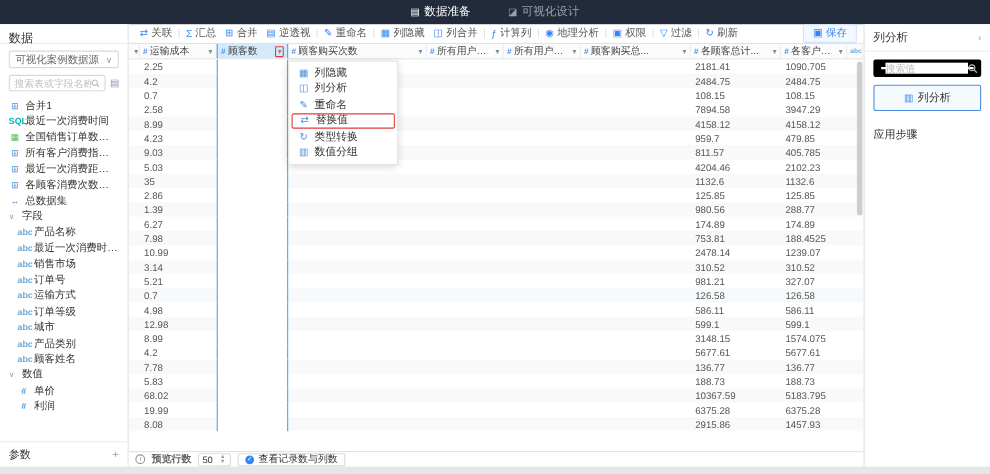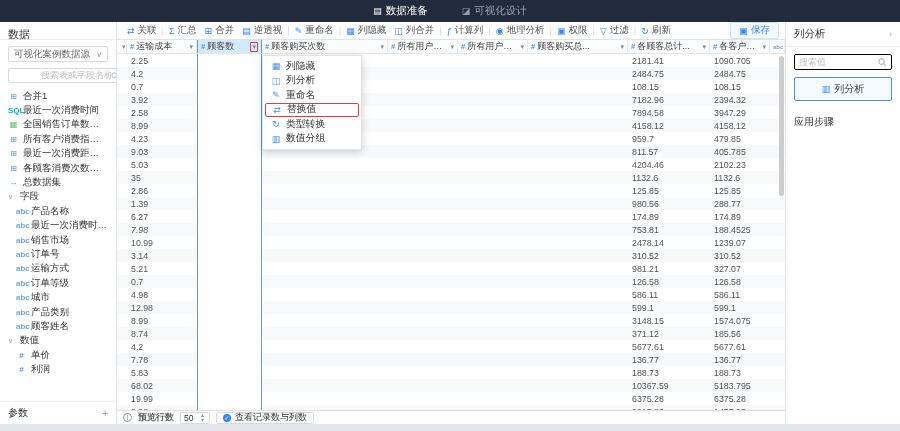--- a/index.html
+++ b/index.html
@@ -22,21 +22,21 @@
 
   
   .sb-title { font-size:11px; color:#333; padding:5px 8px; height:18px; border-bottom:1px solid #eee; }
   .sb-add { margin:6px 8px 2px; height:17px; background:#e8f3ff; color:#3685f2; font-size:10px;
     display:flex; align-items:center; justify-content:center; border-radius:2px; cursor:pointer; }
   .sb-select { margin:6px 8px 0; height:16px; border:1px solid #d9d9d9; border-radius:2px; font-size:9.5px;
     color:#666; display:flex; align-items:center; padding:0 5px; justify-content:space-between; cursor:pointer; }
   .sb-select .car { color:#999; font-size:8px; }
   .sb-searchrow { margin:6px 8px 4px; display:flex; align-items:center; gap:4px; }
   .sb-search { flex:1; height:15px; border:1px solid #d9d9d9; border-radius:2px; display:flex; align-items:center; padding:0 4px; }
-  .sb-search input { border:none; outline:none; width:70px; font-size:9px; color:#333; font-family:Liberation Mono, monospace;margin-left:28px; }
+  .sb-search input { border:none; outline:none; width:70px; font-size:9px; color:#333; font-family:Liberation Sans, sans-serif; }
   .sb-search input::placeholder { color:#bfbfbf; }
   .sb-listicon { color:#8a97a8; font-size:9px; cursor:pointer; }
   .tree { flex:1; overflow:hidden; padding-top:2px; }
   .titem { display:flex; align-items:center; gap:4px; height:14.4px; padding:0 8px; font-size:9.5px; color:#333;
     white-space:nowrap; overflow:hidden; cursor:pointer; }
   .titem .ic { width:11px; flex:none; font-size:8px; text-align:center; }
   .ic-ds { color:#4a90e2; } .ic-table { color:#5cb85c; } .ic-link { color:#4a90e2; }
   .ic-sql { color:#00b3b3; font-weight:bold; font-size:5.5px; }
   .ic-abc { color:#6fa8dc; font-size:6px; font-weight:bold; }
   .ic-num { color:#4a90e2; font-weight:bold; font-size:8px; }
@@ -78,21 +78,21 @@
   .menu { position:absolute; left:262px; top:55px; width:100px; background:#fff; border:1px solid #e3e3e3;
     box-shadow:0 2px 8px rgba(0,0,0,.18); padding:3px 0; z-index:30; }
   .mi { display:flex; align-items:center; gap:5px; height:14.5px; padding:0 8px; font-size:9.8px; color:#333; cursor:pointer; }
   .mi .ic { color:#4a90e2; font-size:9px; width:10px; text-align:center; }
   .mi.hl { border:1px solid #e23c3c; border-radius:2px; margin:0 2px; padding:0 6px; }
 
   
   .rp-head { display:flex; justify-content:space-between; align-items:center; padding:5px 8px; font-size:10.5px; color:#333;
     border-bottom:1px solid #eee; }
   .rp-head .chev { color:#999; font-size:9px; cursor:pointer; }
-  .rp-search { margin:7px 8px 0; height:16px; border:1px solid #000000; border-radius:2px; display:flex; align-items:center; padding:0 4px; justify-content:space-between; }
+  .rp-search { margin:7px 8px 0; height:16px; border:7px solid #000000; border-radius:2px; display:flex; align-items:center; padding:0 4px; justify-content:space-between; }
   .rp-search input { border:none; outline:none; width:75px; font-size:9px; color:#333; font-family:inherit; }
   .rp-search input::placeholder { color:#bfbfbf; }
   .rp-btn { margin:7px 8px 0; height:24px; border:1px solid #4a90e2; background:#f5faff; border-radius:2px;
     display:flex; align-items:center; justify-content:center; gap:4px; font-size:10px; color:#333; cursor:pointer; }
   .rp-btn .ic { color:#3685f2; font-size:9px; }
   .rp-steps { padding:14px 8px 0; font-size:10px; color:#333; }
 
   
   .foot { height:14px; border-top:1px solid #e2e2e2; display:flex; align-items:center; gap:6px; padding:0 6px; background:#fff; }
   .info-i { width:9px; height:9px; border:1px solid #999; border-radius:50%; color:#999; font-size:7px; line-height:8px;
@@ -376,32 +376,20 @@
               <div class="td" style="width: 70px; flex: 0 0 auto;">0.7</div>
               <div class="td sel" style="width: 65px; flex: 0 0 auto;"></div>
               <div class="td" style="width: 126px; flex: 0 0 auto;"></div>
               <div class="td" style="width: 70px; flex: 0 0 auto;"></div>
               <div class="td" style="width: 70px; flex: 0 0 auto;"></div>
               <div class="td" style="width: 100px; flex: 0 0 auto;"></div>
               <div class="td" style="width: 82px; flex: 0 0 auto;">108.15</div>
               <div class="td" style="width: 60px; flex: 0 0 auto;">108.15</div>
               <div class="td" style="width: 15px; flex: 0 0 auto;"></div>
             </div>
-            <div class="tr odd">
-              <div class="td" style="width: 10px; flex: 0 0 auto;"></div>
-              <div class="td" style="width: 70px; flex: 0 0 auto;">3.92</div>
-              <div class="td sel" style="width: 65px; flex: 0 0 auto;"></div>
-              <div class="td" style="width: 126px; flex: 0 0 auto;"></div>
-              <div class="td" style="width: 70px; flex: 0 0 auto;"></div>
-              <div class="td" style="width: 70px; flex: 0 0 auto;"></div>
-              <div class="td" style="width: 100px; flex: 0 0 auto;"></div>
-              <div class="td" style="width: 82px; flex: 0 0 auto;">7182.96</div>
-              <div class="td" style="width: 60px; flex: 0 0 auto;">2394.32</div>
-              <div class="td" style="width: 15px; flex: 0 0 auto;"></div>
-            </div>
             <div class="tr">
               <div class="td" style="width: 10px; flex: 0 0 auto;"></div>
               <div class="td" style="width: 70px; flex: 0 0 auto;">2.58</div>
               <div class="td sel" style="width: 65px; flex: 0 0 auto;"></div>
               <div class="td" style="width: 126px; flex: 0 0 auto;"></div>
               <div class="td" style="width: 70px; flex: 0 0 auto;"></div>
               <div class="td" style="width: 70px; flex: 0 0 auto;"></div>
               <div class="td" style="width: 100px; flex: 0 0 auto;"></div>
               <div class="td" style="width: 82px; flex: 0 0 auto;">7894.58</div>
               <div class="td" style="width: 60px; flex: 0 0 auto;">3947.29</div>
@@ -498,21 +486,21 @@
               <div class="td" style="width: 126px; flex: 0 0 auto;"></div>
               <div class="td" style="width: 70px; flex: 0 0 auto;"></div>
               <div class="td" style="width: 70px; flex: 0 0 auto;"></div>
               <div class="td" style="width: 100px; flex: 0 0 auto;"></div>
               <div class="td" style="width: 82px; flex: 0 0 auto;">174.89</div>
               <div class="td" style="width: 60px; flex: 0 0 auto;">174.89</div>
               <div class="td" style="width: 15px; flex: 0 0 auto;"></div>
             </div>
             <div class="tr odd">
               <div class="td" style="width: 10px; flex: 0 0 auto;"></div>
-              <div class="td" style="width: 70px; flex: 0 0 auto; font-style: italic;">7.98</div>
+              <div class="td" style="width: 70px; flex: 0 0 auto;">7.98</div>
               <div class="td sel" style="width: 65px; flex: 0 0 auto;"></div>
               <div class="td" style="width: 126px; flex: 0 0 auto;"></div>
               <div class="td" style="width: 70px; flex: 0 0 auto;"></div>
               <div class="td" style="width: 70px; flex: 0 0 auto;"></div>
               <div class="td" style="width: 100px; flex: 0 0 auto;"></div>
               <div class="td" style="width: 82px; flex: 0 0 auto;">753.81</div>
               <div class="td" style="width: 60px; flex: 0 0 auto;">188.4525</div>
               <div class="td" style="width: 15px; flex: 0 0 auto;"></div>
             </div>
             <div class="tr">
@@ -590,32 +578,20 @@
             <div class="tr">
               <div class="td" style="width: 10px; flex: 0 0 auto;"></div>
               <div class="td" style="width: 70px; flex: 0 0 auto;">8.99</div>
               <div class="td sel" style="width: 65px; flex: 0 0 auto;"></div>
               <div class="td" style="width: 126px; flex: 0 0 auto;"></div>
               <div class="td" style="width: 70px; flex: 0 0 auto;"></div>
               <div class="td" style="width: 70px; flex: 0 0 auto;"></div>
               <div class="td" style="width: 100px; flex: 0 0 auto;"></div>
               <div class="td" style="width: 82px; flex: 0 0 auto;">3148.15</div>
               <div class="td" style="width: 60px; flex: 0 0 auto;">1574.075</div>
-              <div class="td" style="width: 15px; flex: 0 0 auto;"></div>
-            </div>
-            <div class="tr odd">
-              <div class="td" style="width: 10px; flex: 0 0 auto;"></div>
-              <div class="td" style="width: 70px; flex: 0 0 auto;">8.74</div>
-              <div class="td sel" style="width: 65px; flex: 0 0 auto;"></div>
-              <div class="td" style="width: 126px; flex: 0 0 auto;"></div>
-              <div class="td" style="width: 70px; flex: 0 0 auto;"></div>
-              <div class="td" style="width: 70px; flex: 0 0 auto;"></div>
-              <div class="td" style="width: 100px; flex: 0 0 auto;"></div>
-              <div class="td" style="width: 82px; flex: 0 0 auto;">371.12</div>
-              <div class="td" style="width: 60px; flex: 0 0 auto;">185.56</div>
               <div class="td" style="width: 15px; flex: 0 0 auto;"></div>
             </div>
             <div class="tr">
               <div class="td" style="width: 10px; flex: 0 0 auto;"></div>
               <div class="td" style="width: 70px; flex: 0 0 auto;">4.2</div>
               <div class="td sel" style="width: 65px; flex: 0 0 auto;"></div>
               <div class="td" style="width: 126px; flex: 0 0 auto;"></div>
               <div class="td" style="width: 70px; flex: 0 0 auto;"></div>
               <div class="td" style="width: 70px; flex: 0 0 auto;"></div>
               <div class="td" style="width: 100px; flex: 0 0 auto;"></div>

